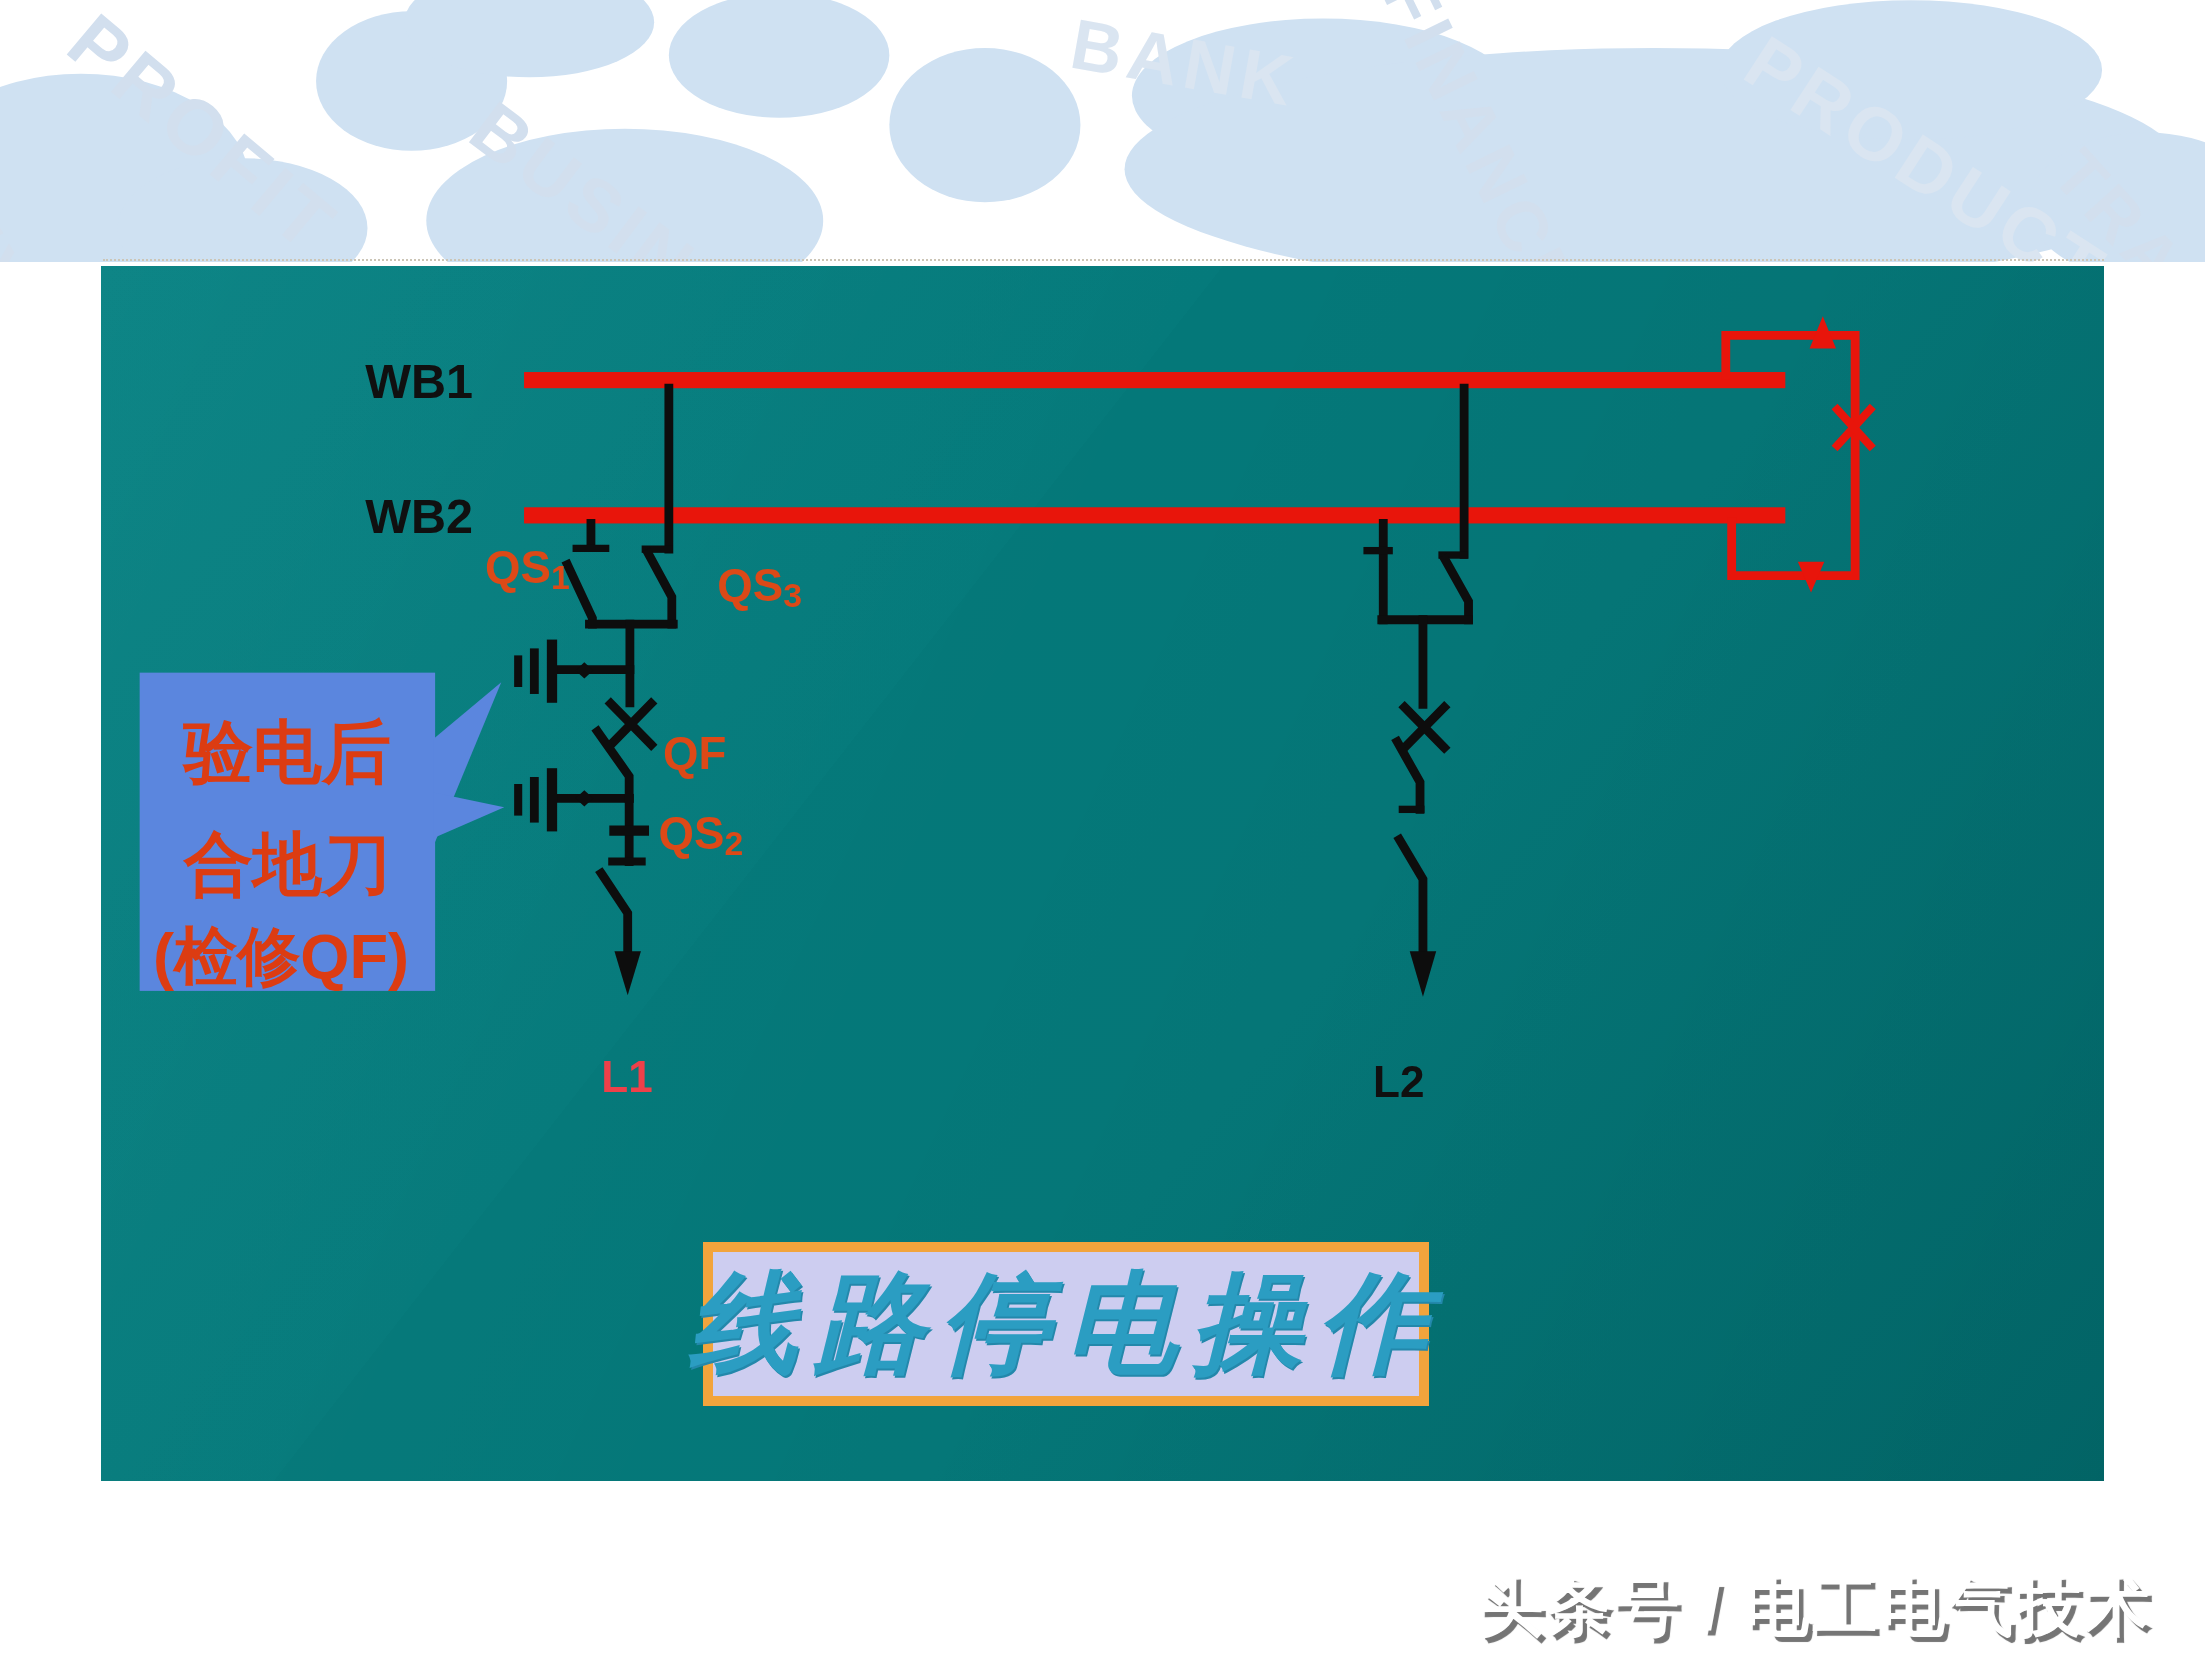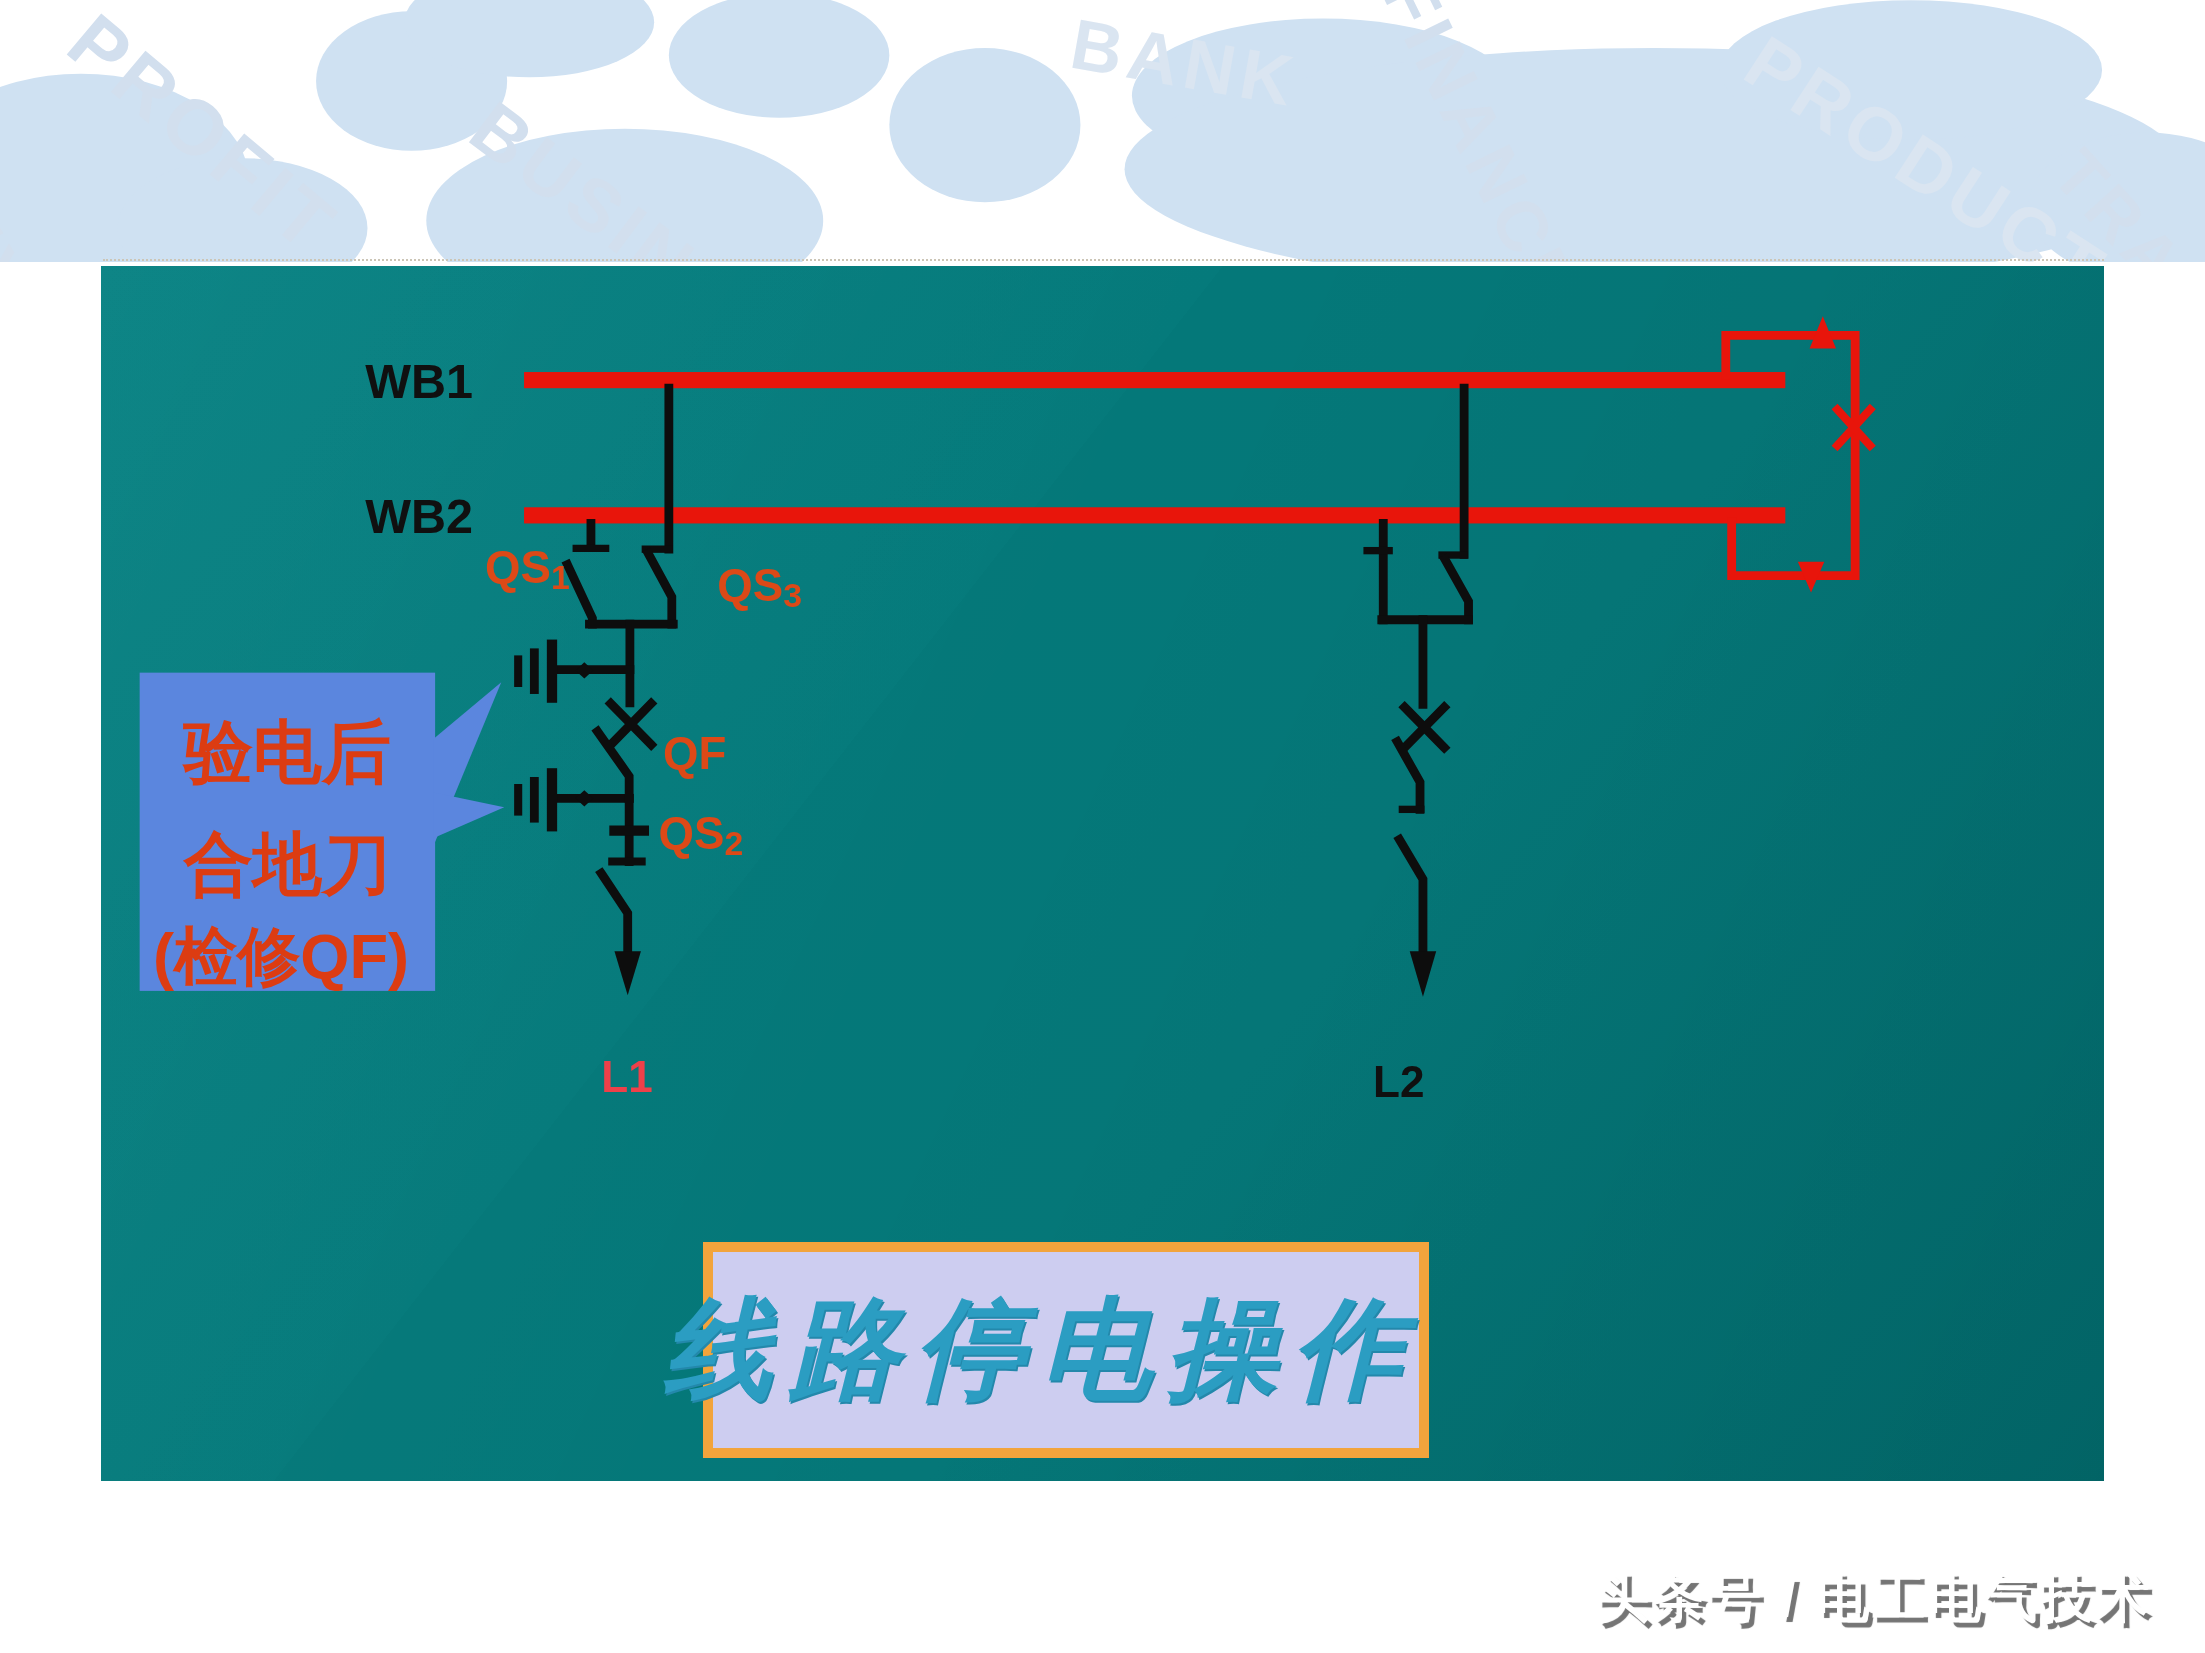--- a/index.html
+++ b/index.html
@@ -34,28 +34,28 @@
   
   .buslabel{fill:#101010;font-weight:bold;font-size:66px;font-family:"Liberation Sans","DejaVu Sans",sans-serif;}
   .org{fill:#dc4917;font-weight:bold;font-size:62px;font-family:"Liberation Sans","DejaVu Sans",sans-serif;}
   .sub{font-size:46px;}
   .l1label{fill:#ee4049;font-weight:bold;font-size:60px;font-family:"Liberation Sans","DejaVu Sans",sans-serif;}
   .l2label{fill:#101010;font-weight:bold;font-size:60px;font-family:"Liberation Sans","DejaVu Sans",sans-serif;}
   .bubtext{fill:#dc3c12;font-weight:bold;font-size:94px;font-family:"Liberation Sans","DejaVu Sans",sans-serif;}
   .bubtext3{font-size:86px;}
 
   
-  .titlebox{position:absolute;left:703px;top:1242px;width:726px;height:216px;
+  .titlebox{position:absolute;left:703px;top:1242px;width:726px;height:164px;
             background:#cdcdf0;border:10.3px solid #f2a43c;box-sizing:border-box;
-            display:flex;align-items:center;justify-content:flex-end;}
+            display:flex;align-items:center;justify-content:center;}
   .titletext{font-size:110px;font-weight:bold;color:#2b9dc2;letter-spacing:16px;
              font-style:italic;white-space:nowrap;text-shadow:1.5px 1.5px 0 #2388ab;}
 
   
-  .watermark{position:absolute;right:53px;top:1563px;font-size:53px;font-weight:bold;
+  .watermark{position:absolute;right:53px;top:1563px;font-size:65px;font-weight:bold;
              color:#ffffff;letter-spacing:2.9px;white-space:nowrap;
              text-shadow:4.4px 5.1px 0.7px #757575;}
 </style>
 </head>
 <body>
 
 <div id="canvas">
 
   <div class="banner">
     <svg width="2205" height="262" viewBox="0 0 3000 356">

